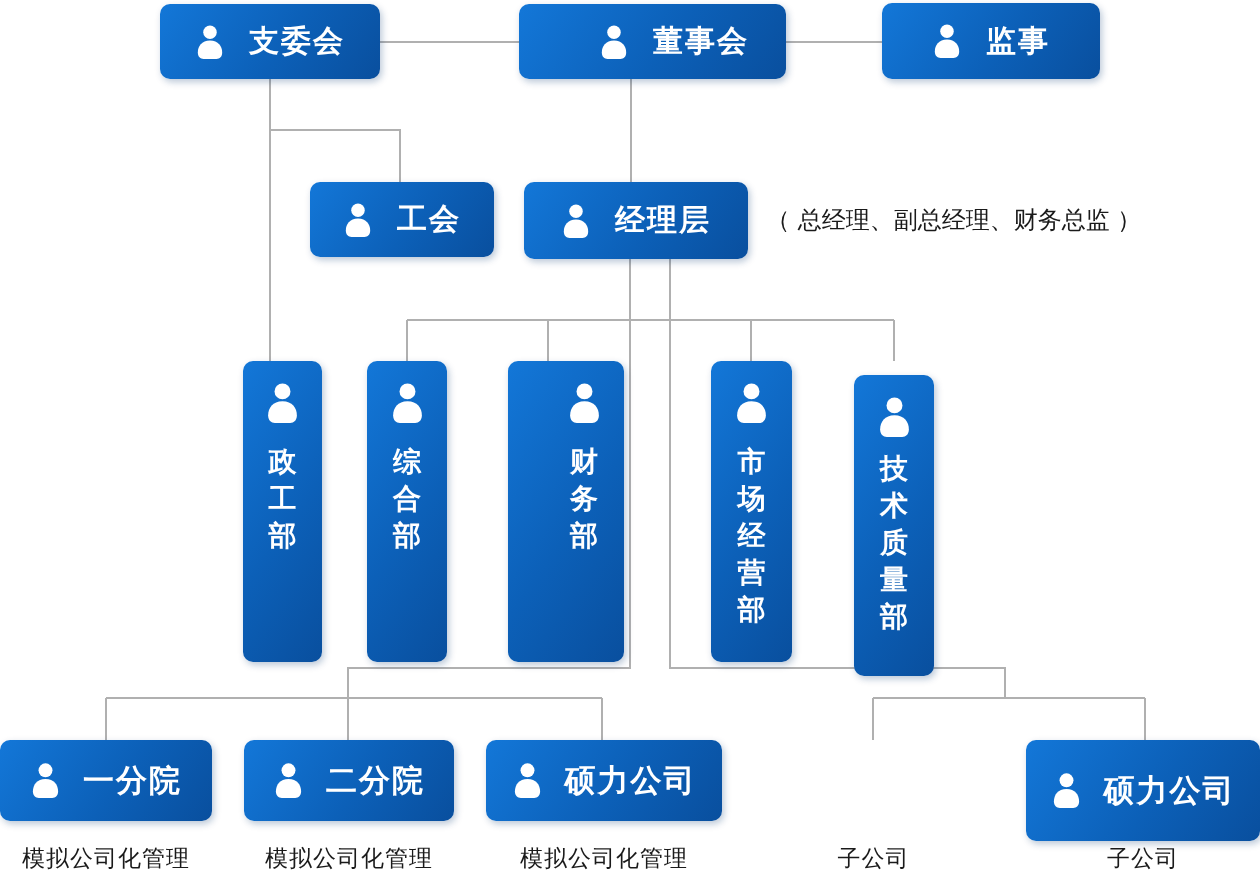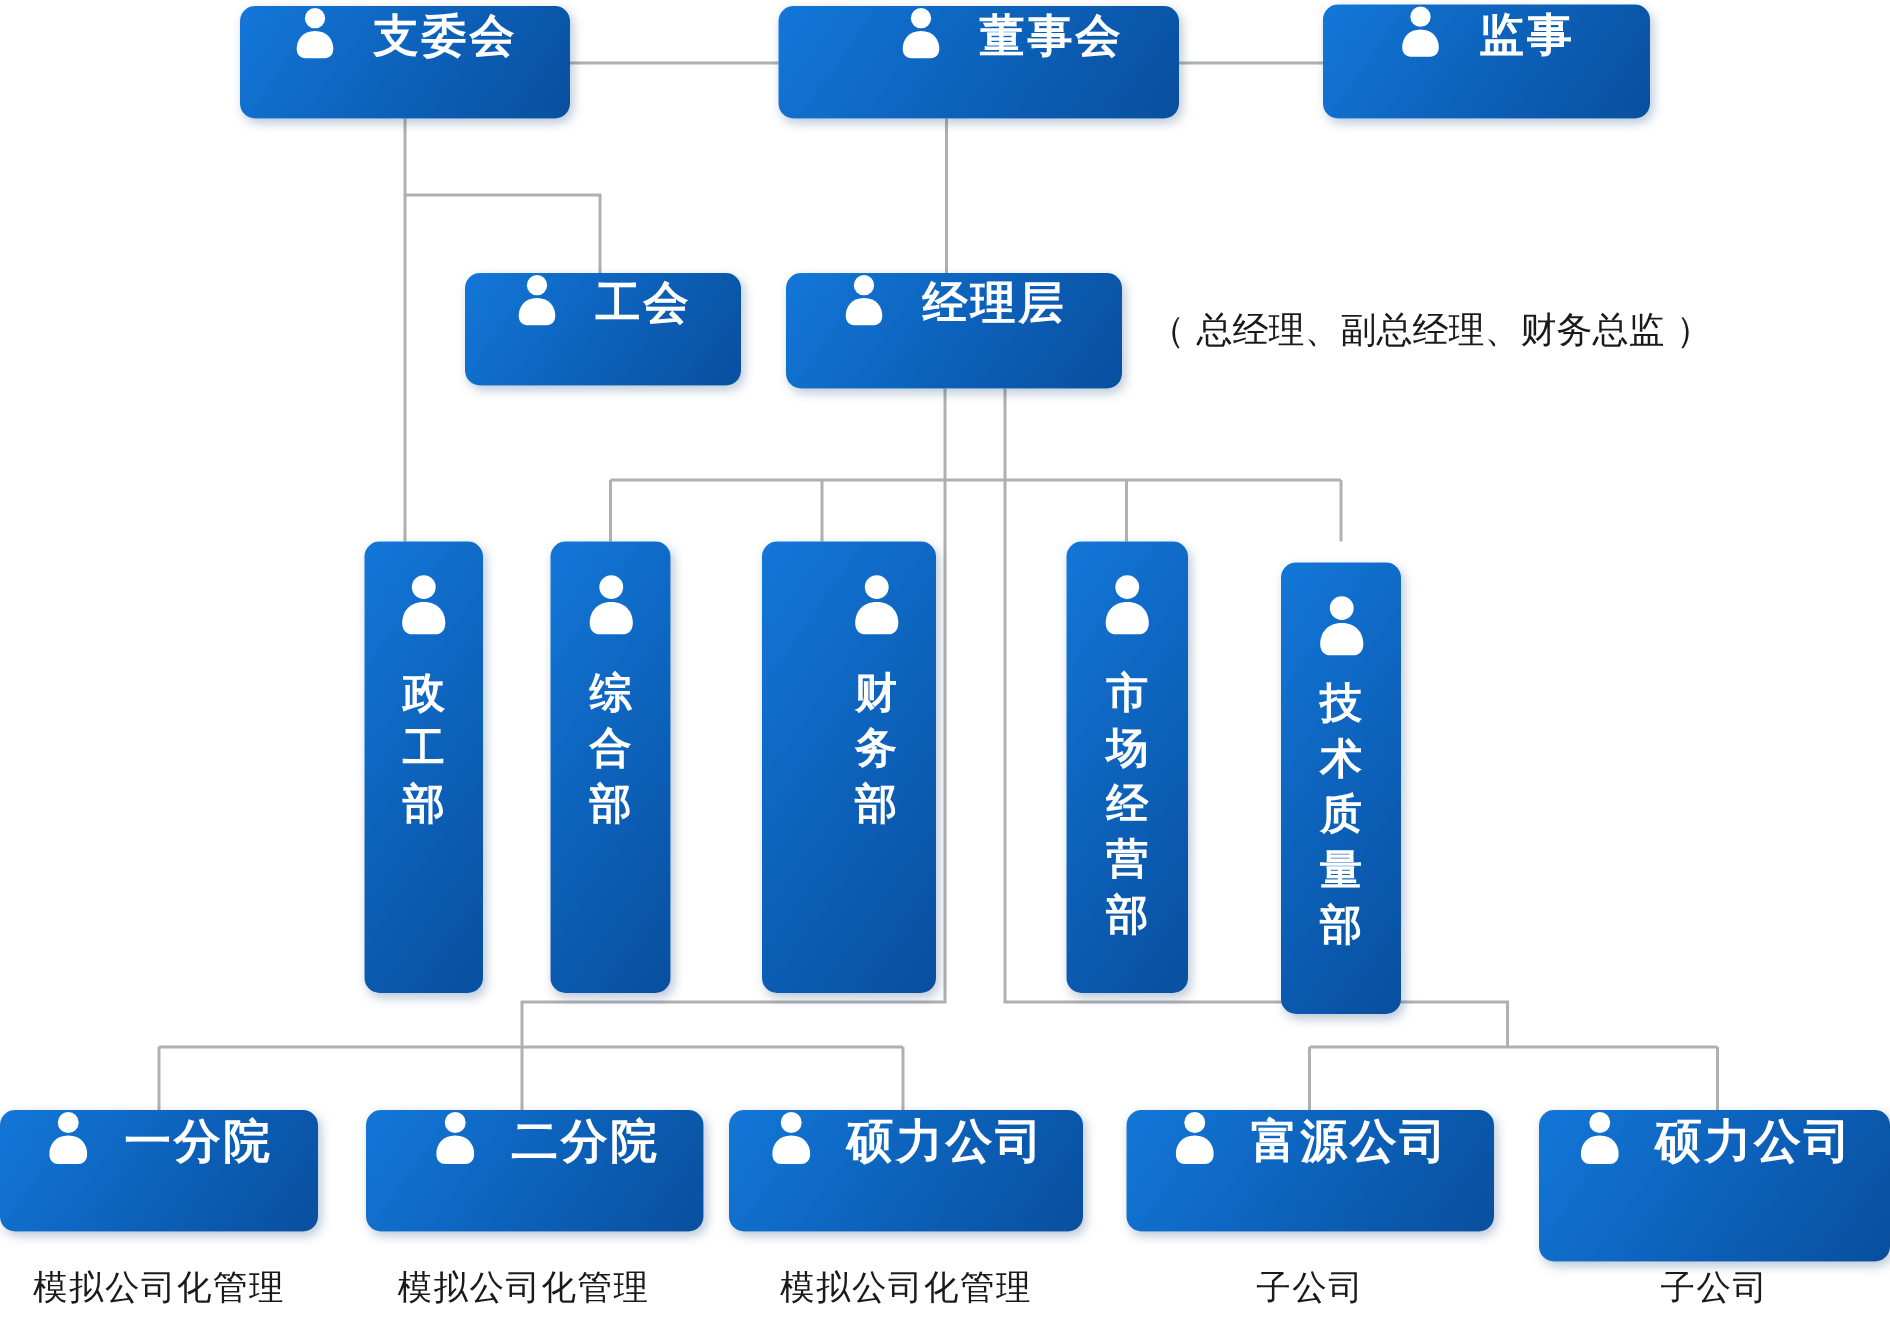--- a/index.html
+++ b/index.html
@@ -16,21 +16,21 @@
   #stage{position:relative;width:1260px;height:880px;background:var(--background);overflow:hidden;}
 
   
   #connectors{position:absolute;left:0;top:0;width:1260px;height:880px;z-index:0;}
   #connectors path{stroke:var(--connector);stroke-width:2;fill:none;}
 
   
   .node{
     position:absolute;z-index:2;border-radius:10px;
     background:linear-gradient(125deg,var(--box-grad-start) 0%,var(--box-grad-mid) 55%,var(--box-grad-end) 100%);
-    color:var(--box-text);display:flex;align-items:flex-start;justify-content:center;
+    color:var(--box-text);display:flex;align-items:center;justify-content:center;
     box-shadow:2px 3px 7px rgba(7,54,110,.28);
   }
   .hnode{flex-direction:row;gap:24px;font-size:30px;font-weight:700;letter-spacing:2px;}
   .bnode{gap:22px;font-size:31px;}
   .vnode{flex-direction:column;justify-content:flex-start;align-items:center;padding-top:21px;gap:19px;font-size:28px;font-weight:700;}
   .vnode .nlabel{width:34px;text-align:center;word-break:break-all;line-height:37px;}
 
   .icon{display:flex;align-items:center;justify-content:center;}
   .icon svg{display:block;}
   .hnode .icon svg{width:30px;height:36px;}
@@ -49,21 +49,21 @@
 
   
   #node-political-work-dept{left:231px;top:361px;width:79px;height:280px;margin-left:12px;}
   #node-general-dept{left:367px;top:361px;width:80px;height:280px;}
   #node-finance-dept{left:508px;top:361px;width:80px;height:280px;padding-left:36px;}
   #node-market-operations-dept{left:711px;top:361px;width:81px;height:280px;}
   #node-tech-quality-dept{left:854px;top:375px;width:80px;height:280px;gap:12px;}
 
   
   #node-first-branch{left:0px;top:740px;width:212px;height:81px;}
-  #node-second-branch{left:244px;top:740px;width:210px;height:81px;padding-left:15px;}
+  #node-second-branch{left:244px;top:740px;width:210px;height:81px;}
   #node-survey-branch{left:486px;top:740px;width:236px;height:81px;}
   #node-fuyuan-company{left:751px;top:740px;width:245px;height:81px;}
   #node-shuoli-company{left:1026px;top:740px;width:234px;height:101px;}
 
   .sublabel{position:absolute;top:843px;z-index:2;color:var(--label-text);font-size:23px;text-align:center;letter-spacing:1px;}
   #sub-first-branch{left:0px;width:212px;}
   #sub-second-branch{left:244px;width:210px;}
   #sub-survey-branch{left:486px;width:236px;}
   #sub-fuyuan-company{left:751px;width:245px;}
   #sub-shuoli-company{left:1026px;width:234px;}
@@ -223,29 +223,20 @@
     <span class="icon">
       <svg viewBox="0 0 32 38">
           <circle cx="16" cy="8.5" r="7.2" fill="#fff"></circle>
           <path fill="#fff" d="M16 17.5c-8.8 0-13 6.2-13 12.6 0 4.6 2.7 6.9 6.1 6.9h13.8c3.4 0 6.1-2.3 6.1-6.9 0-6.4-4.2-12.6-13-12.6z"></path>
         </svg>
     </span>
     <span class="nlabel">硕力公司</span>
   </div>
   <div class="sublabel" id="sub-survey-branch">模拟公司化管理</div>
 
-  <div class="node hnode bnode" id="node-fuyuan-company">
-    <span class="icon">
-      <svg viewBox="0 0 32 38">
-          <circle cx="16" cy="8.5" r="7.2" fill="#fff"></circle>
-          <path fill="#fff" d="M16 17.5c-8.8 0-13 6.2-13 12.6 0 4.6 2.7 6.9 6.1 6.9h13.8c3.4 0 6.1-2.3 6.1-6.9 0-6.4-4.2-12.6-13-12.6z"></path>
-        </svg>
-    </span>
-    <span class="nlabel">富源公司</span>
-  </div>
   <div class="sublabel" id="sub-fuyuan-company">子公司</div>
 
   <div class="node hnode bnode" id="node-shuoli-company">
     <span class="icon">
       <svg viewBox="0 0 32 38">
           <circle cx="16" cy="8.5" r="7.2" fill="#fff"></circle>
           <path fill="#fff" d="M16 17.5c-8.8 0-13 6.2-13 12.6 0 4.6 2.7 6.9 6.1 6.9h13.8c3.4 0 6.1-2.3 6.1-6.9 0-6.4-4.2-12.6-13-12.6z"></path>
         </svg>
     </span>
     <span class="nlabel">硕力公司</span>

